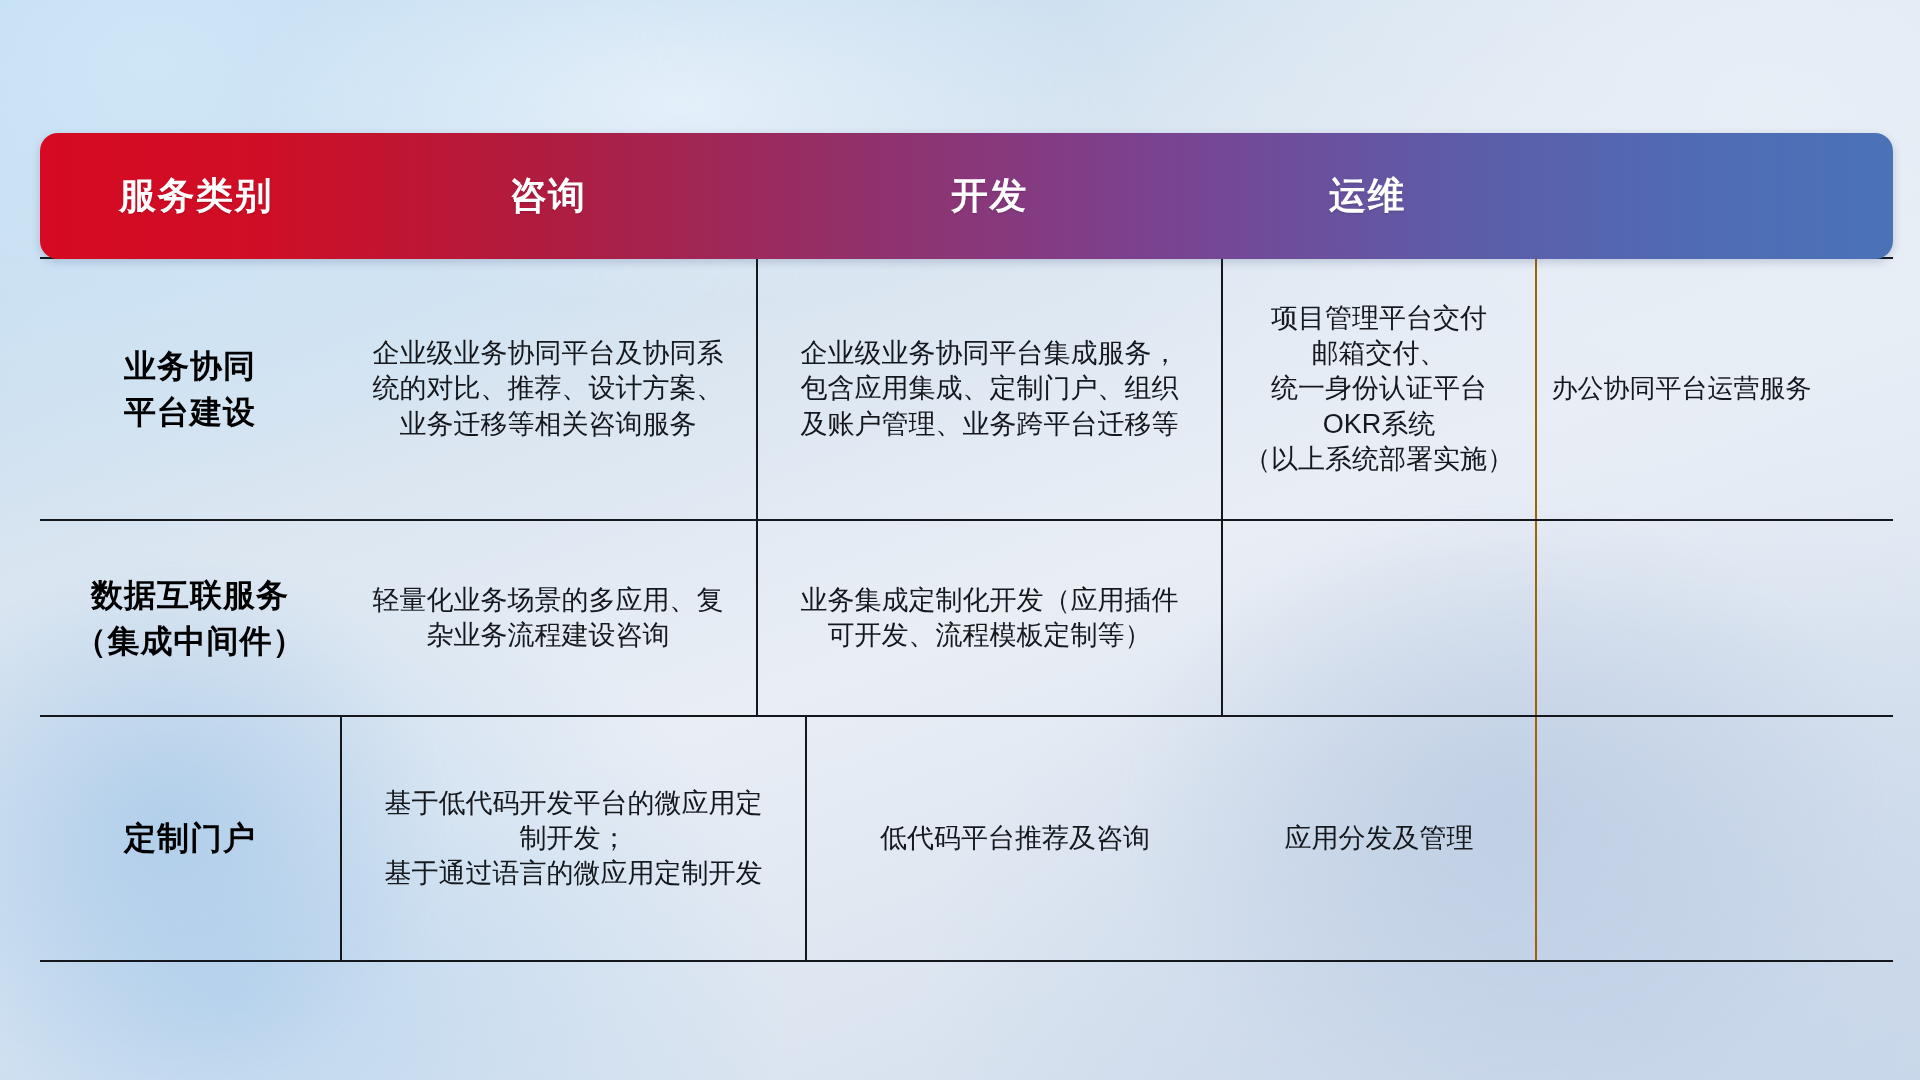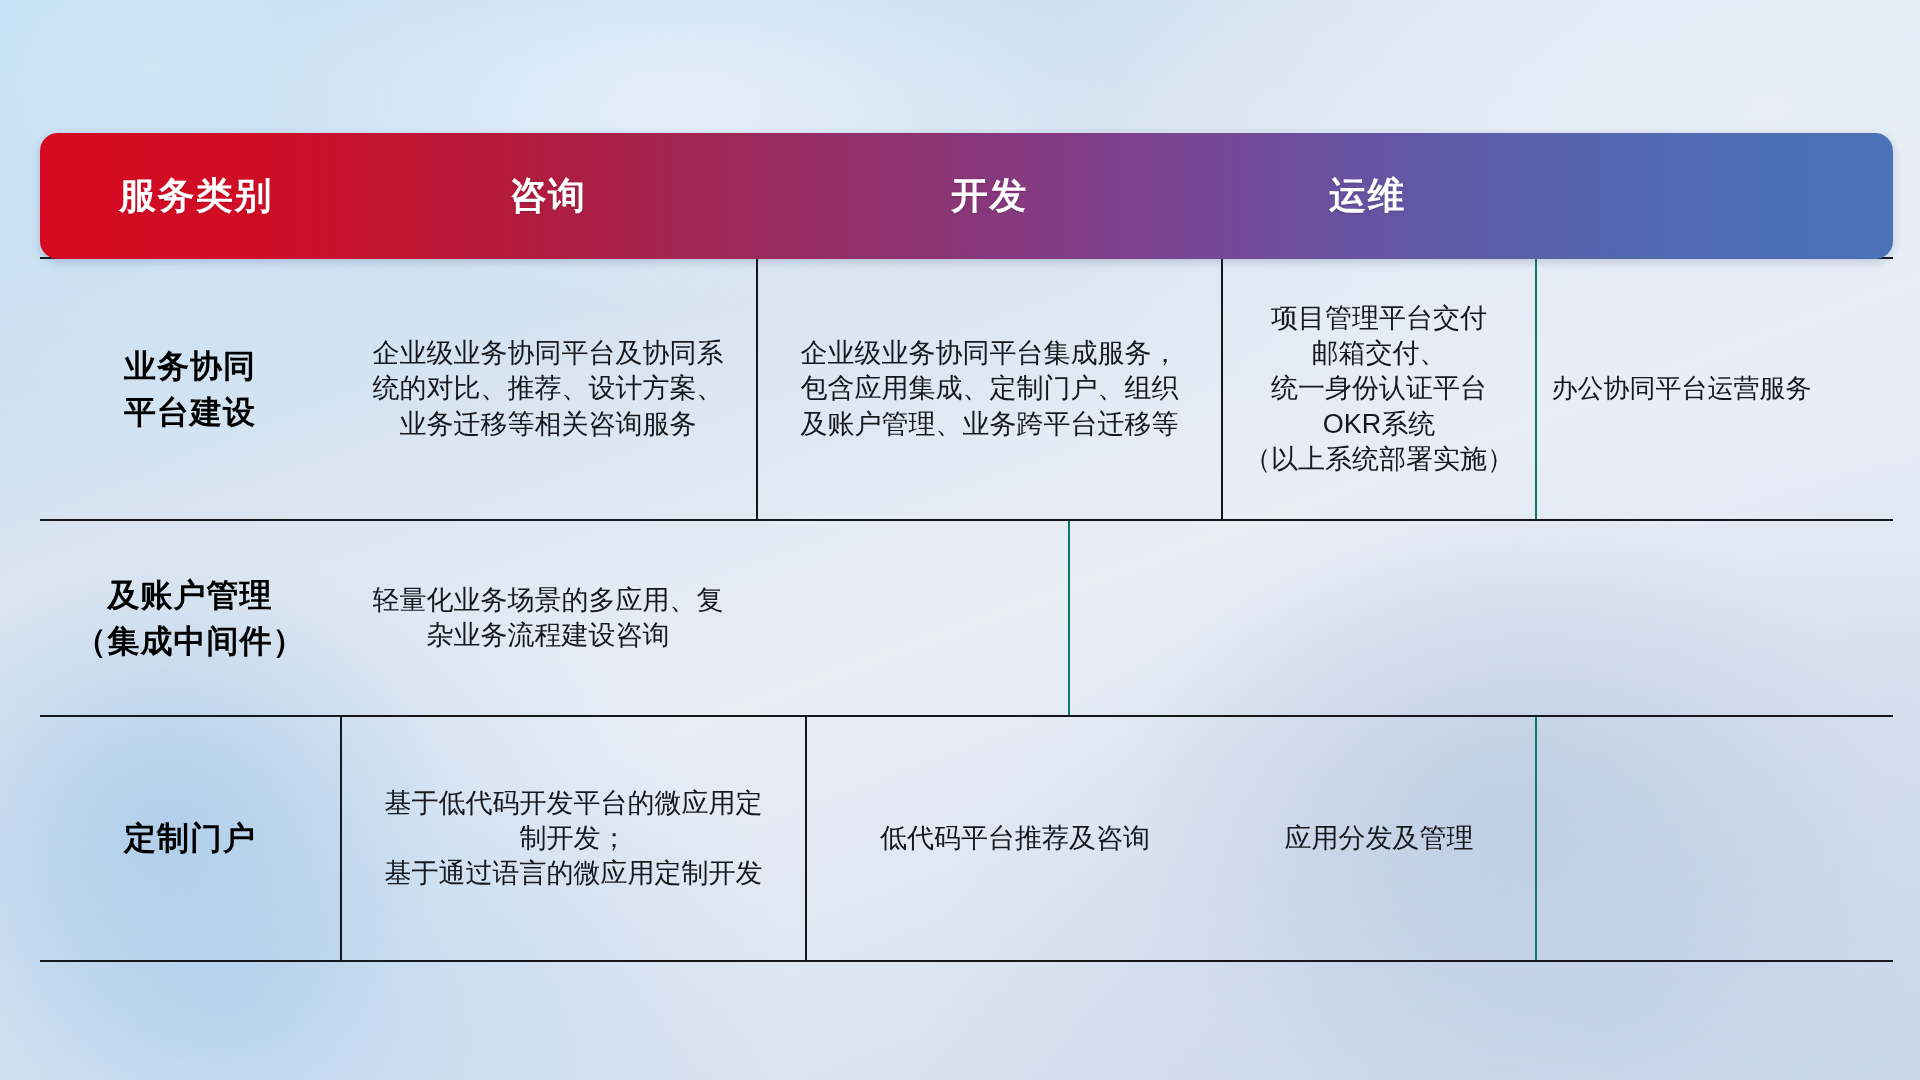--- a/index.html
+++ b/index.html
@@ -113,21 +113,21 @@
     text-align: center;
     padding: 6px 12px;
     font-size: 27px;
     line-height: 1.30;
     color: #15181d;
     white-space: pre-line;
   }
   .cell.c0 { width: 300px; }
   .cell.c1 { width: 416px; }
   .cell.c2 { width: 467px; border-left: 2px solid #14171c; border-right: 2px solid #14171c; }
-  .cell.c3 { width: 314px; border-right: 2px solid #0f766e; }
+  .cell.c3 { width: 314px; border-right: 2px solid #a16207; }
   .cell.c4 { width: 289px; }
 
   .cell.c0 {
     color: #000000;
     font-weight: bold;
     font-size: 32px;
     letter-spacing: 1px;
     line-height: 1.45;
   }
   .cell.c4 { font-size: 26px; }
@@ -162,24 +162,26 @@
 及账户管理、业务跨平台迁移等</div>
       <div class="cell c3">项目管理平台交付
 邮箱交付、
 统一身份认证平台
 OKR系统
 （以上系统部署实施）</div>
       <div class="cell c4">办公协同平台运营服务</div>
     </div>
 
     <div class="row r1">
-      <div class="cell c0">及账户管理
+      <div class="cell c0">数据互联服务
 （集成中间件）</div>
       <div class="cell c1">轻量化业务场景的多应用、复
 杂业务流程建设咨询</div>
+      <div class="cell c2">业务集成定制化开发（应用插件
+可开发、流程模板定制等）</div>
       <div class="cell c3"></div>
       <div class="cell c4"></div>
     </div>
 
     <div class="row r2">
       <div class="cell c0">定制门户</div>
       <div class="cell c2">基于低代码开发平台的微应用定
 制开发；
 基于通过语言的微应用定制开发</div>
       <div class="cell c1">低代码平台推荐及咨询</div>

